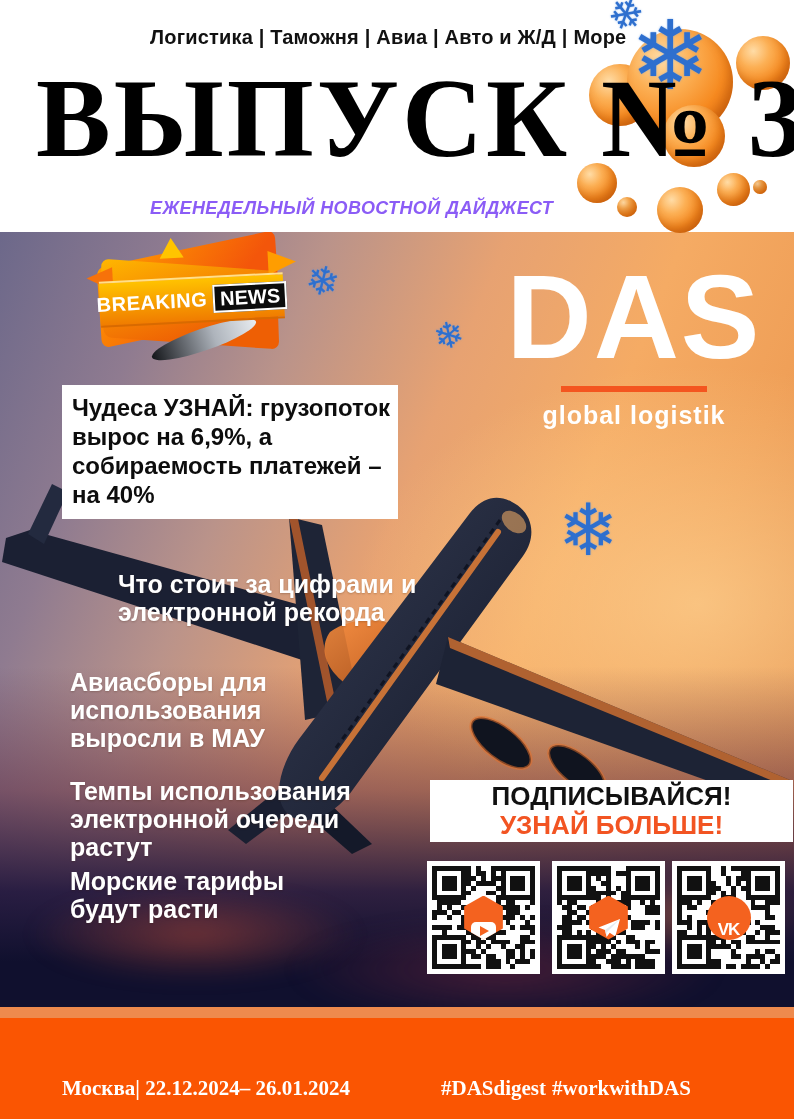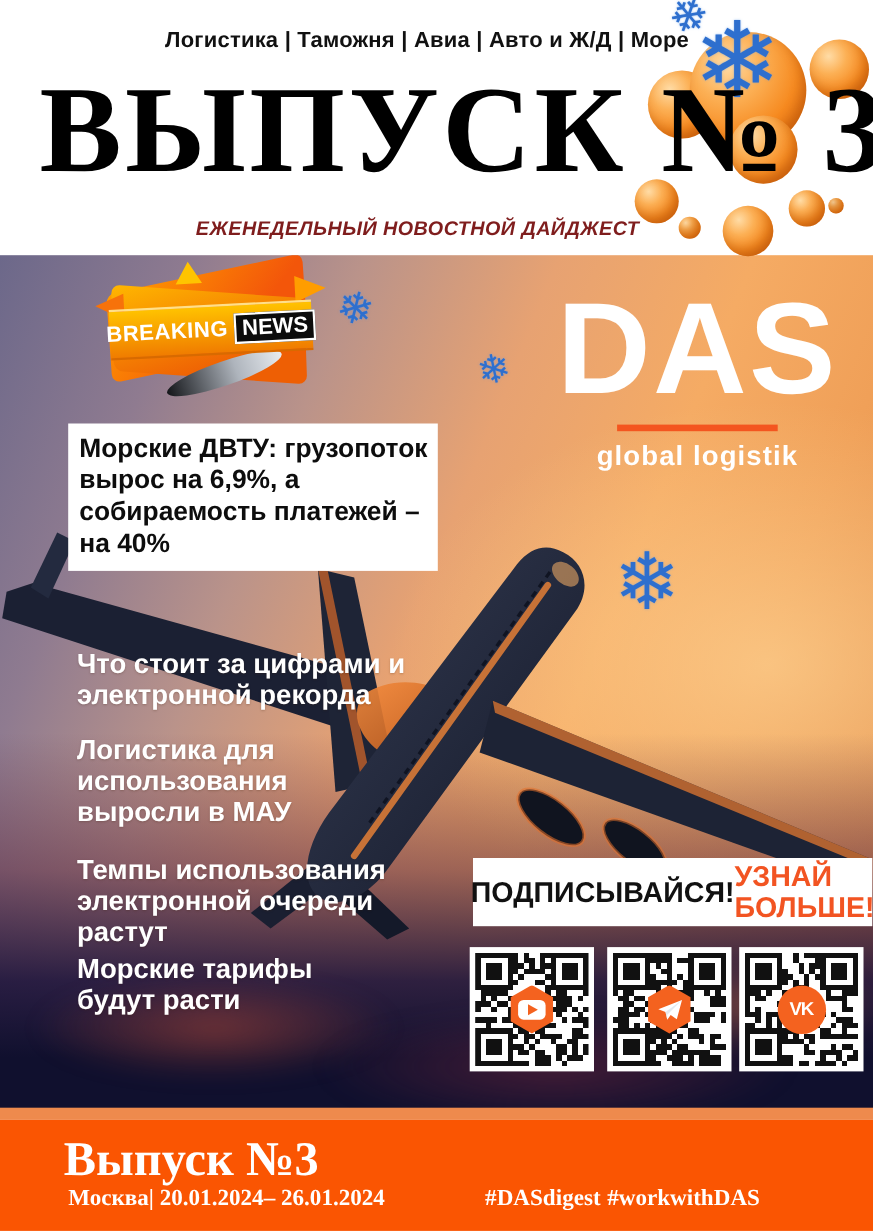--- a/index.html
+++ b/index.html
@@ -8,21 +8,21 @@
   
   .header{position:absolute;left:0;top:0;width:794px;height:232px;background:#ffffff;}
   .year{position:absolute;left:18px;top:10px;font-family:"Liberation Serif",serif;
         font-weight:bold;font-size:46px;color:#E84E1F;z-index:6;}
   .nav{position:absolute;left:150px;top:26px;font-size:20px;font-weight:bold;color:#111;
        letter-spacing:.2px;z-index:6;white-space:nowrap;}
   .big-title{position:absolute;left:36px;top:60px;font-family:"Liberation Serif",serif;
        font-weight:bold;font-size:112px;line-height:1.04;color:#000;letter-spacing:3px;
        z-index:5;white-space:nowrap;}
   .subtitle{position:absolute;left:150px;top:198px;font-style:italic;font-weight:bold;
-       font-size:18px;color:#7f1d1d;letter-spacing:.4px;z-index:6;margin-left:28px;}
+       font-size:18px;color:#8b5cf6;letter-spacing:.4px;z-index:6;}
   .ball{position:absolute;border-radius:50%;z-index:1;
      background:radial-gradient(circle at 32% 28%, #ffdca6 0%, #fcb055 30%, #f68a20 62%, #e06c0e 86%, #c85f08 100%);
      box-shadow:inset -4px -6px 10px rgba(150,60,0,.35);}
   .b1{left:627px;top:29px;width:106px;height:106px;}
   .b2{left:589px;top:64px;width:62px;height:62px;}
   .b3{left:736px;top:36px;width:54px;height:54px;}
   .b4{left:663px;top:105px;width:62px;height:62px;}
   .b5{left:577px;top:163px;width:40px;height:40px;}
   .b6{left:617px;top:197px;width:20px;height:20px;}
   .b7{left:657px;top:187px;width:46px;height:46px;}
@@ -69,32 +69,32 @@
   .logo{position:absolute;left:497px;top:28px;width:274px;text-align:center;z-index:4;}
   .logo-name{color:#fff;font-weight:bold;font-size:118px;line-height:.98;letter-spacing:2px;}
   .logo-rule{width:146px;height:6px;background:#F4551F;margin:10px auto 0;}
   .logo-tag{margin-top:9px;color:#fff;font-weight:bold;font-size:25px;letter-spacing:1px;}
   
   .headline-box{position:absolute;left:62px;top:153px;width:316px;background:#fff;
      padding:8px 10px 10px;z-index:5;}
   .headline-box div{font-size:24px;line-height:29px;font-weight:bold;color:#0d0d0d;white-space:nowrap;}
   .story{position:absolute;left:70px;color:#fff;font-weight:bold;font-size:25px;line-height:28px;z-index:5;
      text-shadow:0 1px 2px rgba(60,30,10,.25);}
-  .s0{top:358px;} .s1{top:436px;} .s2{top:545px;} .s3{top:635px;}
+  .s0{top:338px;margin-left:48px;} .s1{top:436px;} .s2{top:545px;} .s3{top:635px;}
   
   .subscribe{position:absolute;left:430px;top:548px;width:363px;height:62px;background:#fff;
-     display:flex;flex-direction:row;align-items:center;justify-content:center;z-index:5;}
+     display:flex;flex-direction:column;align-items:center;justify-content:center;z-index:5;}
   .sub1{font-size:26px;font-weight:800;color:#111;line-height:29px;}
   .sub2{font-size:26px;font-weight:800;color:#F25422;line-height:29px;}
   .qr-tile{position:absolute;top:629px;width:113px;height:113px;background:#fff;padding:0;z-index:5;}
   .q0{left:427px;} .q1{left:552px;} .q2{left:672px;}
   .qr{position:absolute;inset:5px;}
   .qr svg{width:100%;height:100%;shape-rendering:crispEdges;}
   .qr-badge{position:absolute;left:50%;top:50%;width:44px;height:44px;transform:translate(-50%,-50%);
-     display:flex;align-items:center;justify-content:center;background:#F4621F;z-index:2;}
+     display:flex;align-items:flex-end;justify-content:center;background:#F4621F;z-index:2;}
   .hex{clip-path:polygon(50% 0,94% 25%,94% 75%,50% 100%,6% 75%,6% 25%);}
   .circ{border-radius:50%;}
   .yt-inner{width:25px;height:18px;background:#fff;border-radius:5px;display:flex;align-items:center;justify-content:center;}
   .yt-play{width:0;height:0;border-left:9px solid #F4621F;border-top:5px solid transparent;border-bottom:5px solid transparent;margin-left:2px;}
   .vk-txt{color:#fff;font-weight:800;font-size:17px;letter-spacing:-1px;}
   
   .footer-strip{position:absolute;left:0;top:1007px;width:794px;height:11px;background:#EE8A4D;}
   .footer{position:absolute;left:0;top:1018px;width:794px;height:101px;background:#FA5502;
      font-family:"Liberation Serif",serif;color:#fff;}
   .f-title{position:absolute;left:58px;top:14px;font-size:44px;font-weight:bold;line-height:1;}
@@ -178,32 +178,32 @@
       </div>
     </div>
 
     <div class="logo">
       <div class="logo-name">DAS</div>
       <div class="logo-rule"></div>
       <div class="logo-tag">global logistik</div>
     </div>
 
     <div class="headline-box">
-      <div>Морские ДВТУ: грузопоток</div>
+      <div>Чудеса УЗНАЙ: грузопоток</div>
       <div>вырос на 6,9%, а</div>
       <div>собираемость платежей –</div>
       <div>на 40%</div>
     </div>
 
     <div class="story s0">
       <div>Что стоит за цифрами и</div>
       <div>электронной рекорда</div>
     </div>
     <div class="story s1">
-      <div>Логистика для</div>
+      <div>Авиасборы для</div>
       <div>использования</div>
       <div>выросли в МАУ</div>
     </div>
     <div class="story s2">
       <div>Темпы использования</div>
       <div>электронной очереди</div>
       <div>растут</div>
     </div>
     <div class="story s3">
       <div>Морские тарифы</div>
@@ -669,19 +669,18 @@
             <rect x="2" y="16" width="3" height="3" fill="#111"></rect>
           </svg></div>
       <div class="qr-badge circ">
         <span class="vk-txt">VK</span>
       </div>
     </div>
   </div>
 
   <div class="footer-strip"></div>
   <div class="footer">
-    <div class="f-title">Выпуск №3</div>
-    <div class="f-meta">Москва| 20.01.2024– 26.01.2024</div>
+    <div class="f-meta">Москва| 22.12.2024– 26.01.2024</div>
     <div class="f-tag1">#DASdigest</div>
     <div class="f-tag2">#workwithDAS</div>
   </div>
 
 </div>
 
 </body></html>

